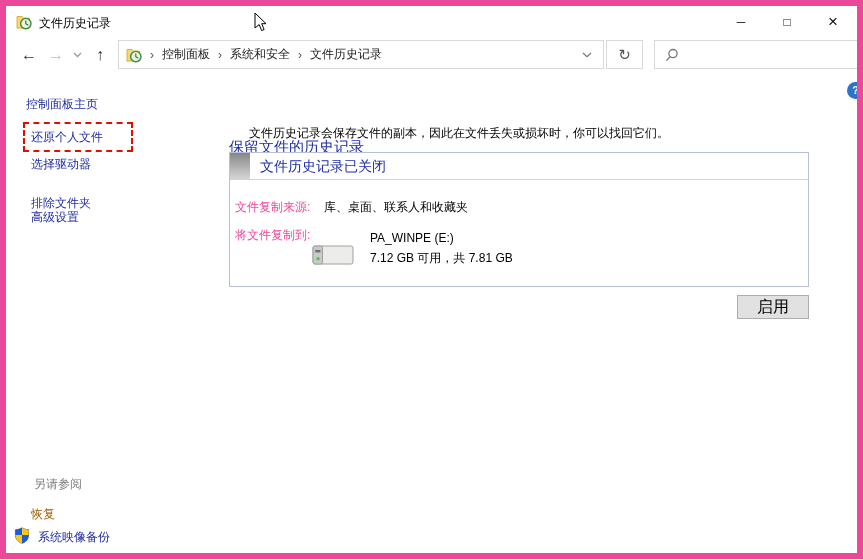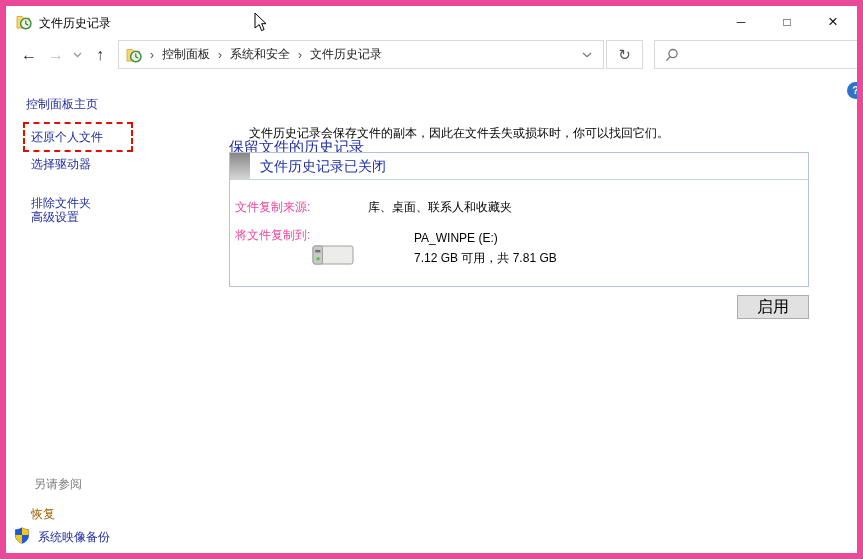--- a/index.html
+++ b/index.html
@@ -103,21 +103,21 @@
   .status-header { position: relative; height: 27px; border-bottom: 1px solid #ccd3e8; }
   .status-square {
     position: absolute; left: 0; top: 0; width: 20px; height: 26px;
     background: linear-gradient(180deg, #878787, #d6d6d6);
   }
   .status-title {
     position: absolute; left: 30px; top: 0; line-height: 26px; font-size: 14px;
     color: var(--heading, #1f2fa6); white-space: nowrap;
   }
   .row-label { position: absolute; color: #ec4899; white-space: nowrap; }
-  .row-value { position: absolute; color: #000; white-space: nowrap; margin-left: 44px; }
+  .row-value { position: absolute; color: #000; white-space: nowrap; }
   .lbl-source { left: 5px;  top: 46px; }
   .val-source { left: 94px; top: 46px; }
   .lbl-target { left: 5px;  top: 74px; }
   .drive-icon { position: absolute; left: 82px; top: 90px; }
   .val-drive-name { left: 140px; top: 78px; }
   .val-drive-cap  { left: 140px; top: 97px; }
 
   .enable-btn {
     position: absolute; left: 731px; top: 289px; width: 72px; height: 24px;
     background: var(--button_face, #e1e1e1); border: 1px solid var(--button_border, #adadad);

